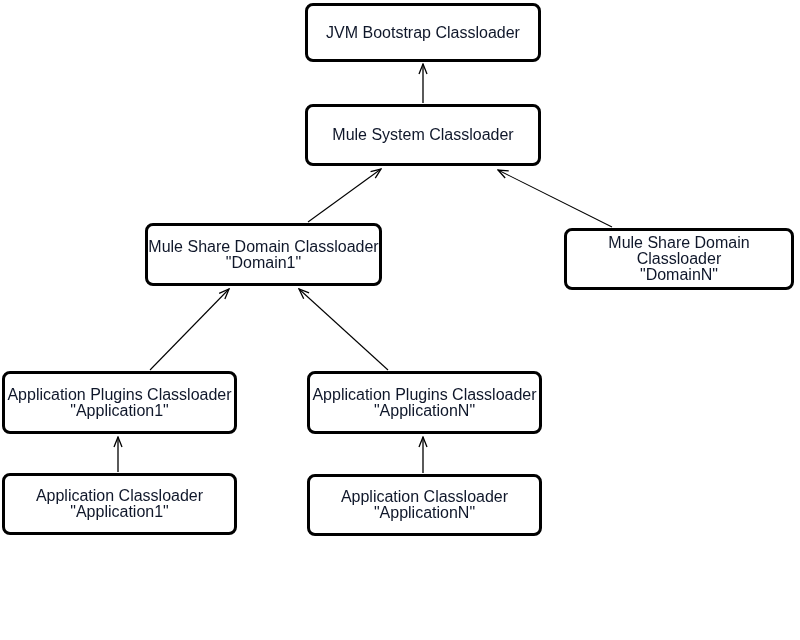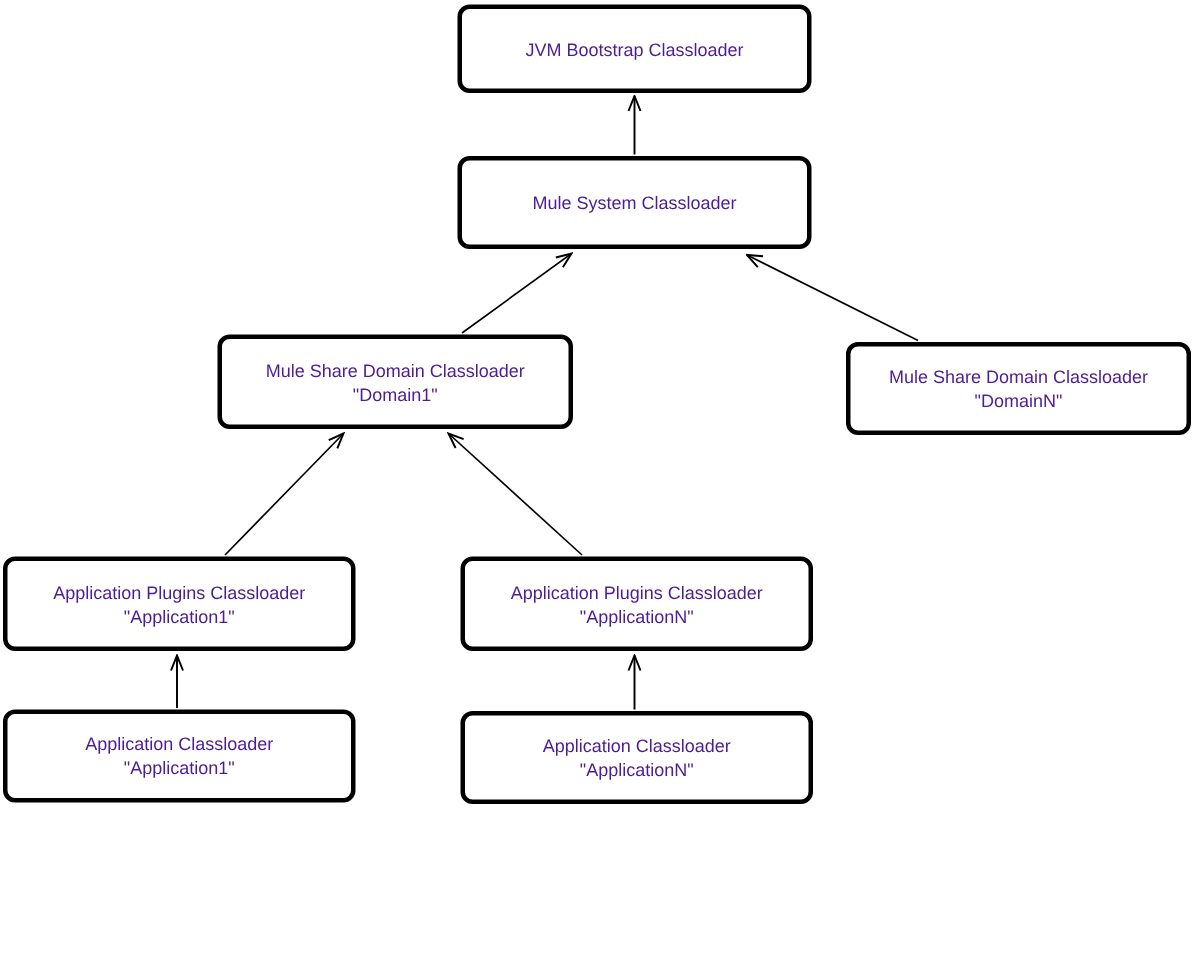--- a/index.html
+++ b/index.html
@@ -26,23 +26,23 @@
     position: absolute;
     box-sizing: border-box;
     background: #ffffff;
     border: 3px solid #000000;
     border-radius: 8px;
     display: flex;
     flex-direction: column;
     align-items: center;
     justify-content: center;
     text-align: center;
-    font-size: 12px;
+    font-size: 16px;
     line-height: 16px;
-    color: #4c1d95;
+    color: #0f172a;
   }
   .node span:empty { display: none; }
   
   .n-jvm      { left: 305px; top:   3px; width: 236px; height: 59px; }
   .n-mulesys  { left: 305px; top: 104px; width: 236px; height: 62px; text-align: right; }
   .n-domain1  { left: 145px; top: 223px; width: 237px; height: 63px; }
   .n-domainN  { left: 564px; top: 228px; width: 230px; height: 62px; }
   .n-plugins1 { left:   2px; top: 371px; width: 235px; height: 63px; }
   .n-pluginsN { left: 307px; top: 371px; width: 235px; height: 63px; }
   .n-app1     { left:   2px; top: 473px; width: 235px; height: 62px; }

